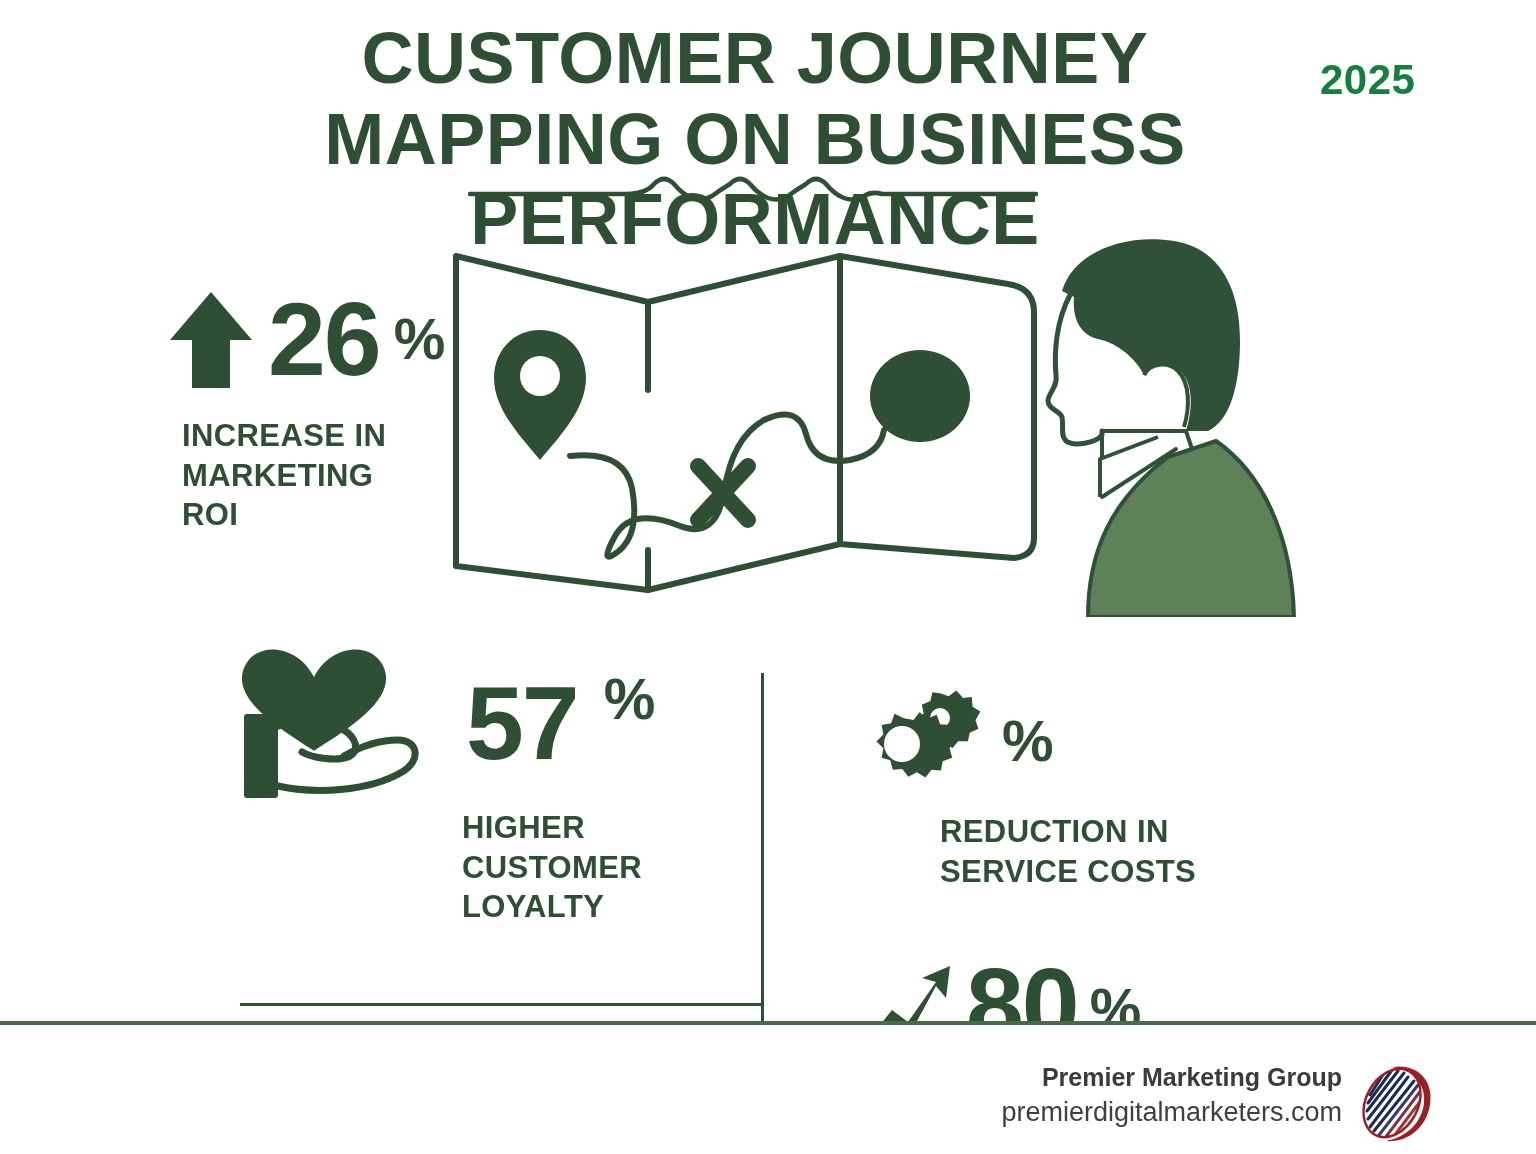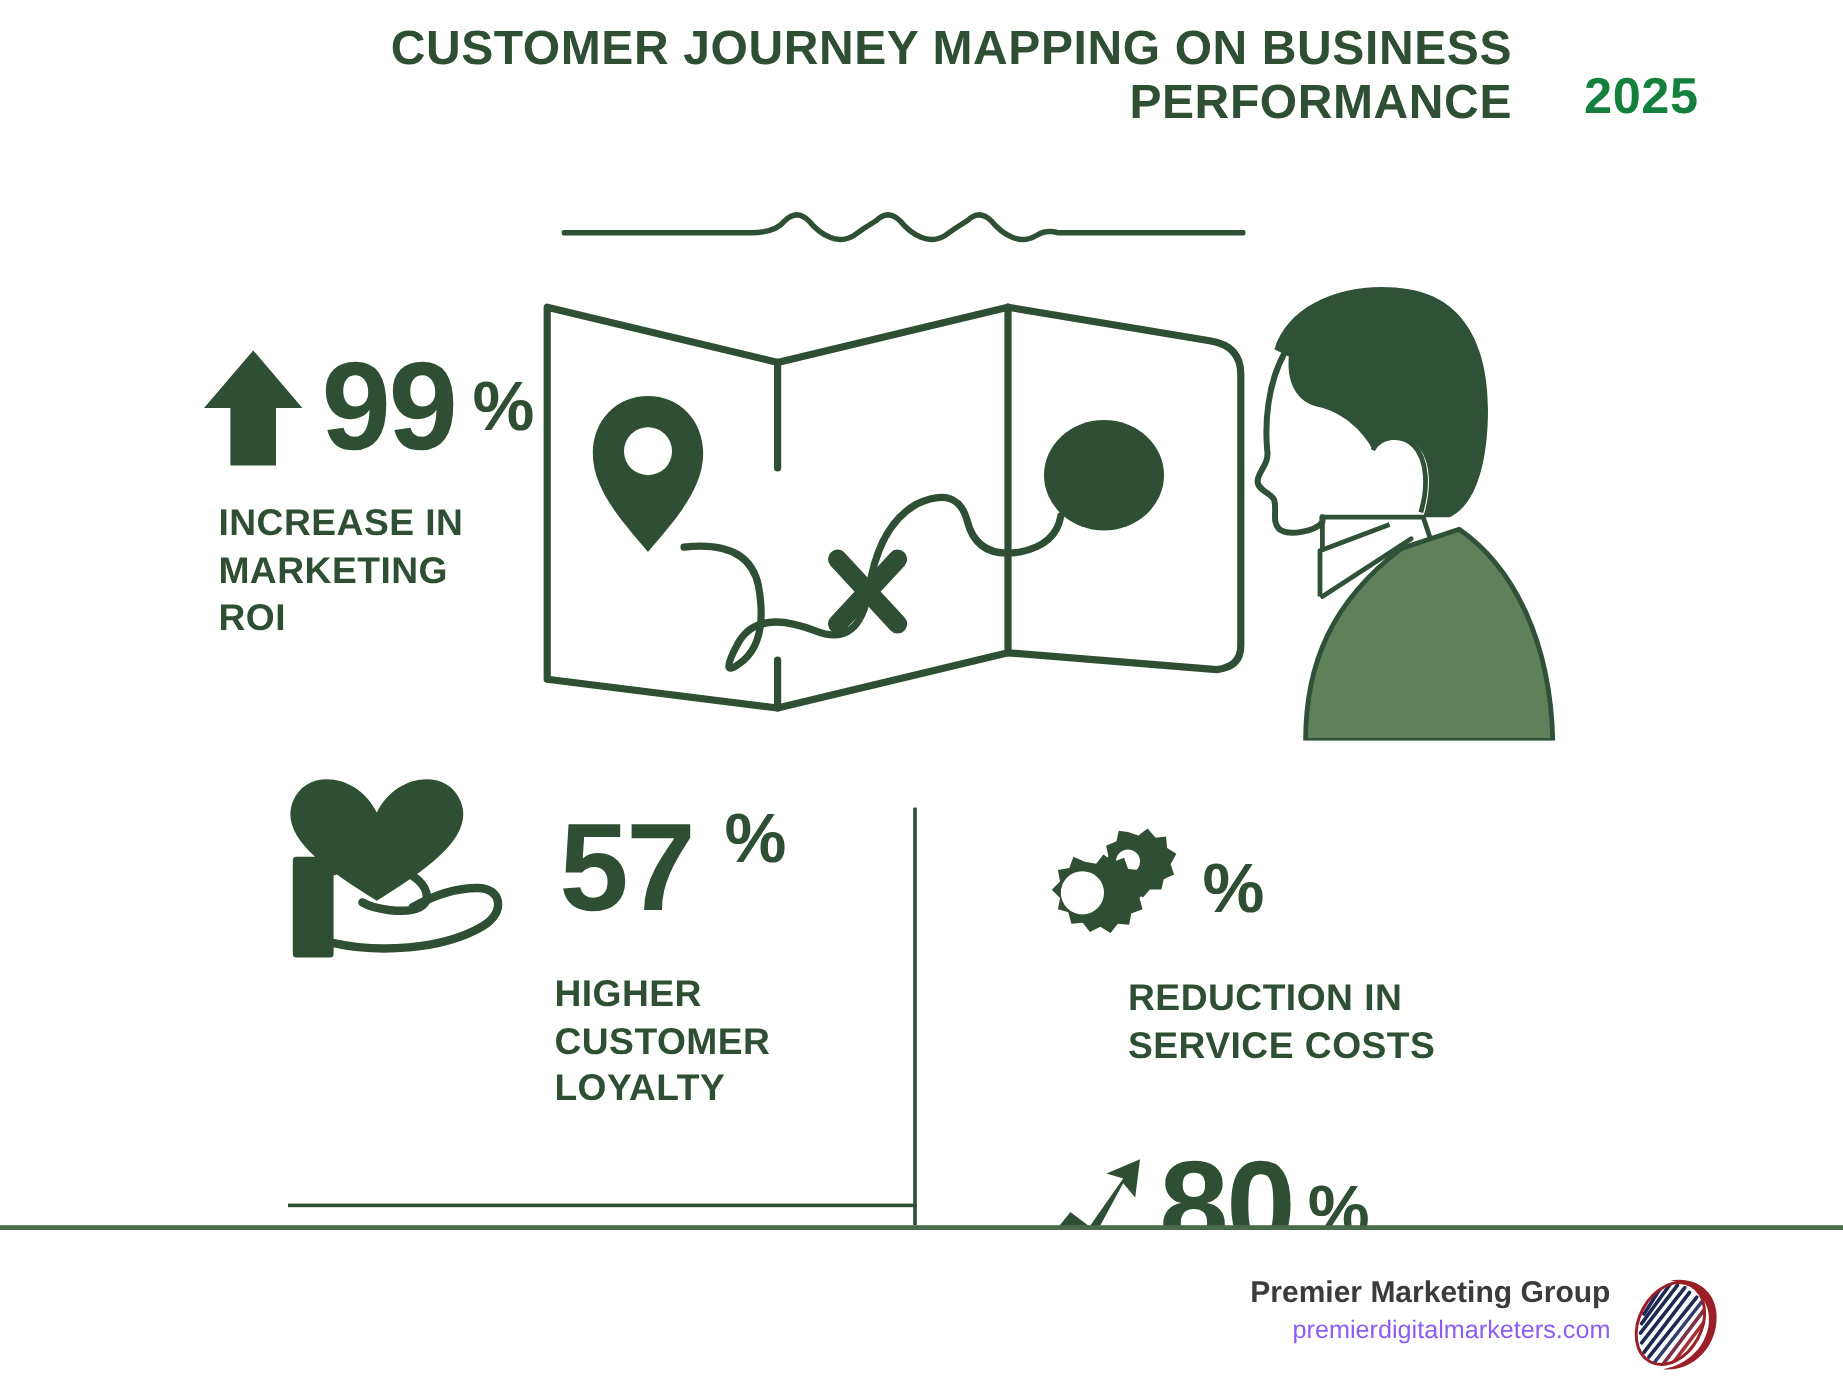--- a/index.html
+++ b/index.html
@@ -17,22 +17,22 @@
     background: #ffffff;
     overflow: hidden;
   }
 
   
   .title {
     position: absolute;
     left: 250px;
     top: 18px;
     width: 1010px;
-    text-align: right;
-    font-size: 40px;
+    text-align: center;
+    font-size: 72px;
     line-height: 1.12;
     font-weight: 700;
     letter-spacing: 0.5px;
     color: #2E4F33;
     text-transform: uppercase;
   }
   .year {
     position: absolute;
     left: 1320px;
     top: 56px;
@@ -166,22 +166,22 @@
     top: 38px;
     text-align: right;
   }
   .brand-name {
     font-size: 25px;
     font-weight: 700;
     color: #3b3b3b;
     line-height: 1.15;
   }
   .brand-url {
-    font-size: 21px;
-    color: #8b5cf6;
+    font-size: 27px;
+    color: #404040;
     line-height: 1.3;
     margin-top: 3px;
   }
   .brand-logo {
     position: absolute;
     right: 28px;
     top: 36px;
     width: 84px;
     height: 84px;
   }
@@ -255,21 +255,21 @@
     </svg>
   </div>
 
   <div class="stat" id="stat-roi">
     <div class="stat-row">
       <span class="icon-up">
         <svg viewBox="0 0 86 104" width="86" height="104" aria-hidden="true">
           <path d="M43 4 L84 52 L62 52 L62 100 L24 100 L24 52 L2 52 Z" fill="#2E4F33"></path>
         </svg>
       </span>
-      <span class="stat-number">99</span>
+      <span class="stat-number">26</span>
       <span class="stat-pct">%</span>
     </div>
     <div class="stat-label">Increase in Marketing ROI</div>
   </div>
 
   <div class="stat" id="stat-loyalty">
     <div class="stat-row">
       <span class="icon-hand">
         <svg viewBox="0 0 200 152" width="200" height="152" aria-hidden="true">
 

